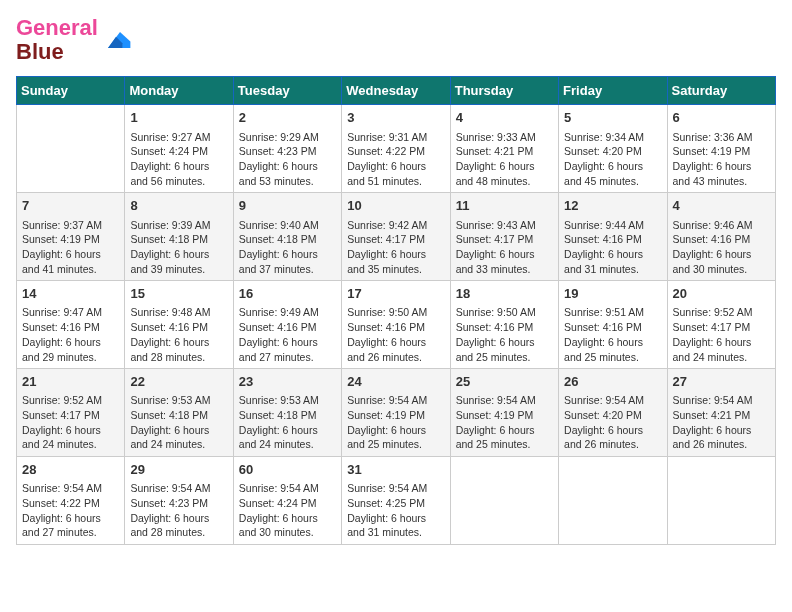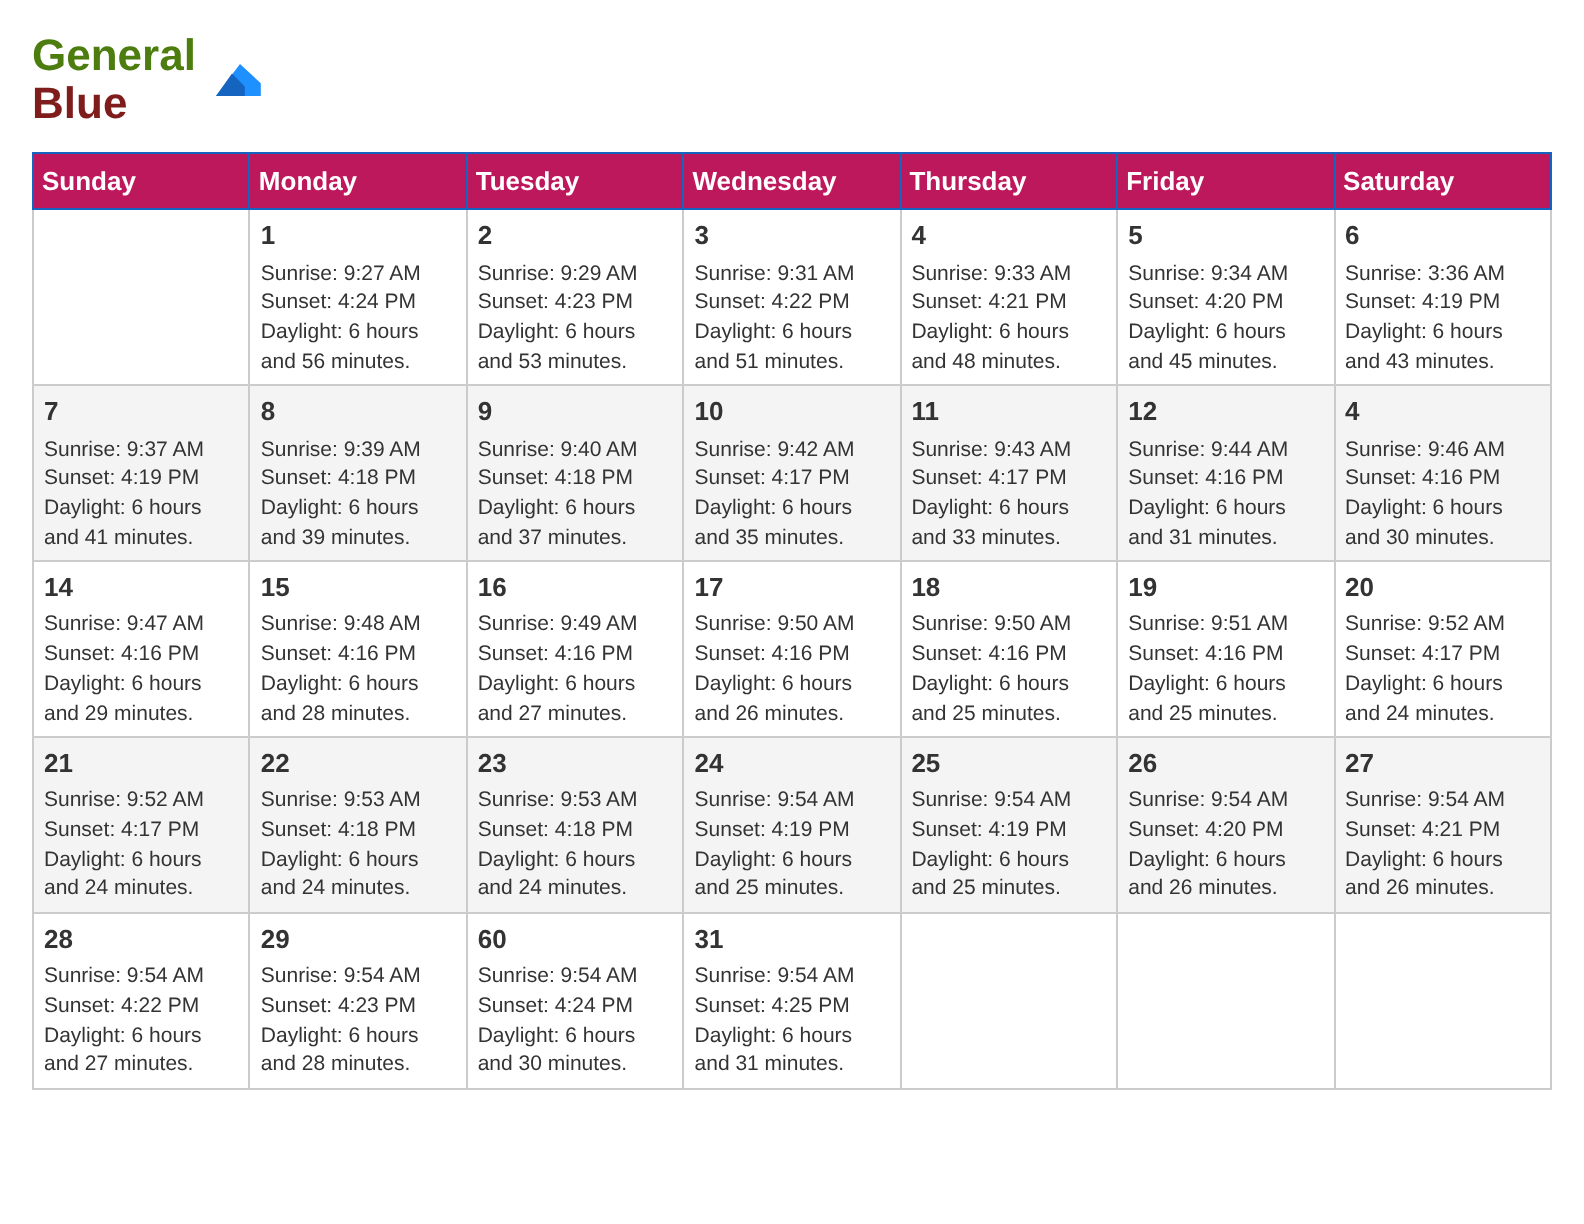--- a/index.html
+++ b/index.html
@@ -18,21 +18,21 @@
     }
     .logo {
       display: flex;
       align-items: center;
     }
     .logo-text {
       font-size: 22px;
       font-weight: bold;
       line-height: 1.1;
     }
-    .logo-general { color: #4d7c0f; }
+    .logo-general { color: #ec4899; }
     .logo-blue { color: #7f1d1d; }
     .logo-icon {
       width: 32px;
       height: 32px;
       margin-left: 2px;
     }
     .title-block {
       text-align: right;
     }
     .month-title {
@@ -70,21 +70,21 @@
     }
     .day-number {
       font-size: 13px;
       font-weight: bold;
       display: block;
       margin-bottom: 2px;
     }
     .empty { background: #f9f9f9; }
     .calendar tr:nth-child(odd) td { background: #ffffff; }
     .calendar tr:nth-child(even) td { background: #f4f4f4; }
-    .calendar thead tr th { background: #be185d; }
+    .calendar thead tr th { background: #0f766e; }
   </style>
 </head>
 <body>
 
 <div class="header">
   <div class="logo">
     <div>
       <div style="display:flex;align-items:center;">
         <div class="logo-text">
           <span class="logo-general">General</span><br>

